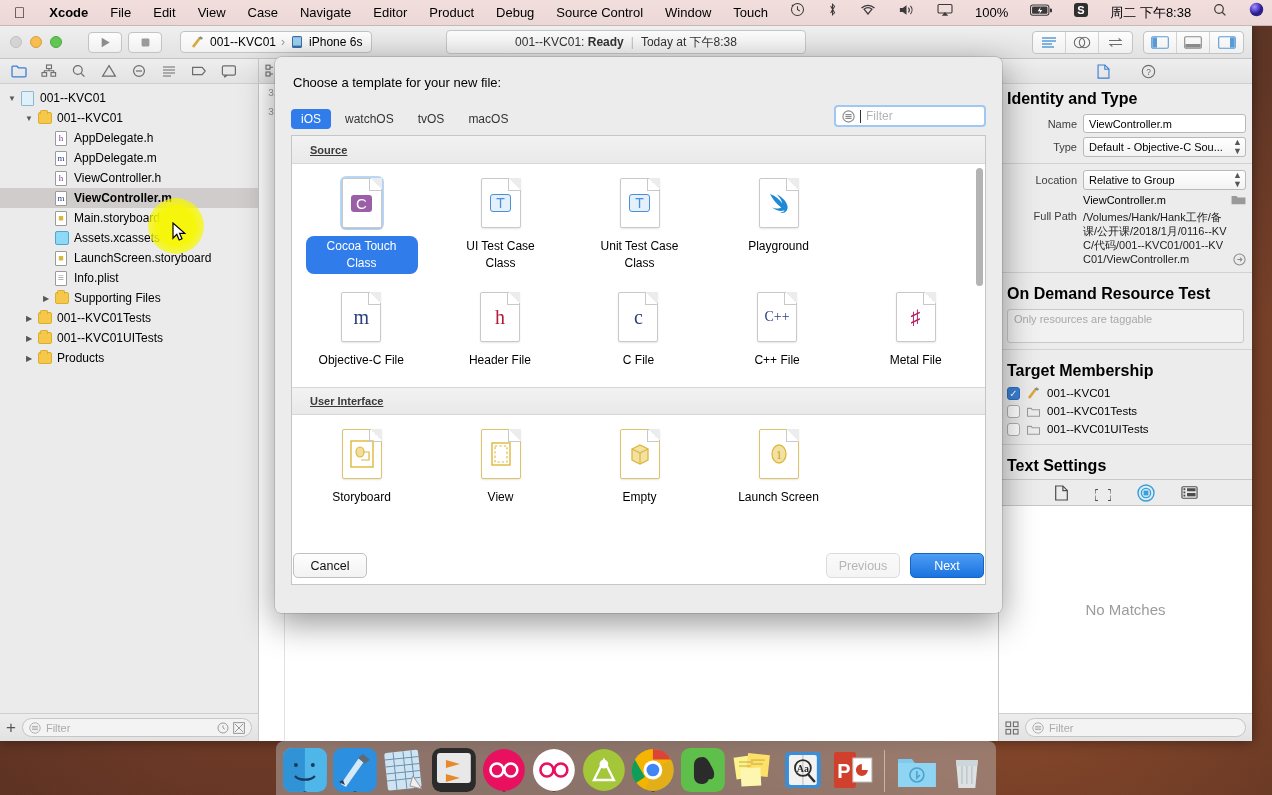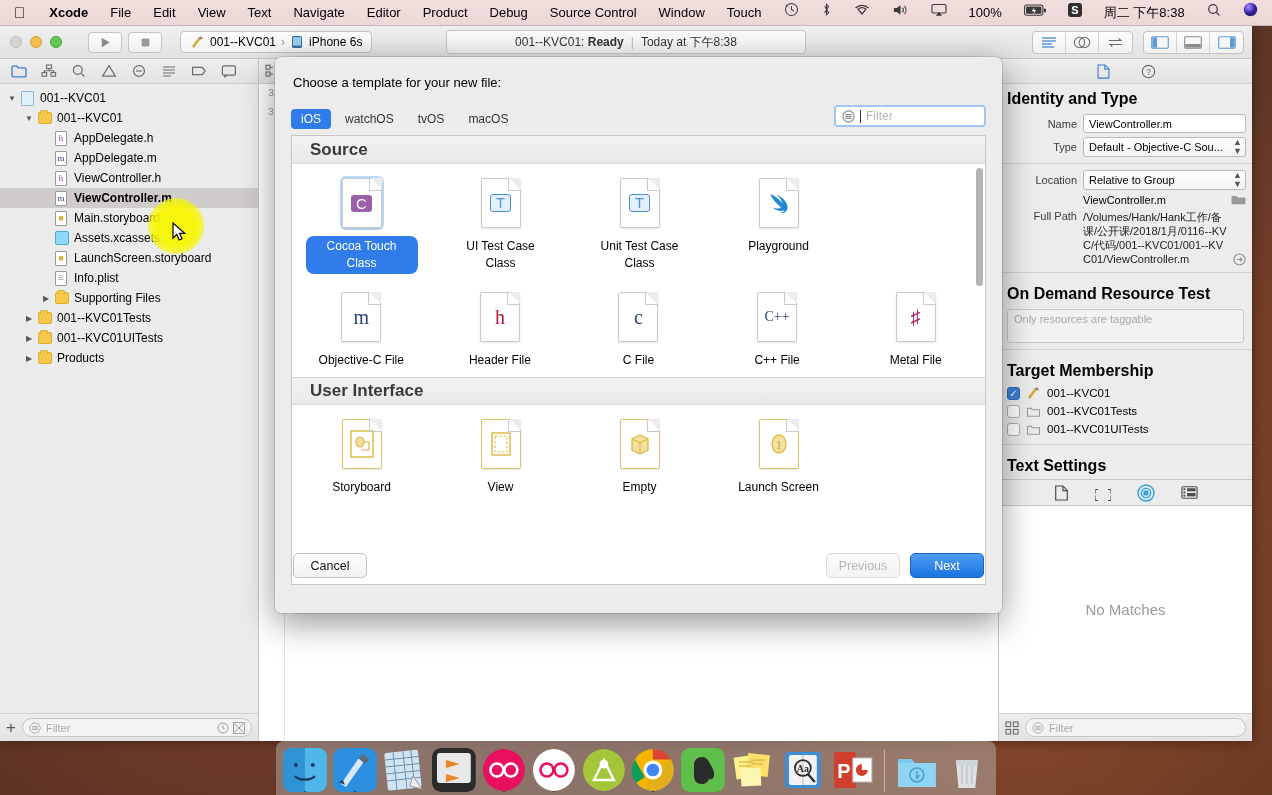--- a/index.html
+++ b/index.html
@@ -176,21 +176,21 @@
     background:#fff; border:2px solid #9fc8f5; border-radius:4px;
     display:flex; align-items:center; gap:5px; padding:0 6px; color:#b5b5b5; font-size:12px;
   }
   #tplfilter .caret{ width:1px; height:13px; background:#333; }
   #grid{
     position:absolute; left:16px; top:78px; width:695px; height:450px;
     background:#fff; border:1px solid #c6c6c6; overflow:hidden;
   }
   .grp-head{ height:28px; background:linear-gradient(180deg,#f2f2f2,#e9e9e9);
              border-bottom:1px solid #d8d8d8; display:flex; align-items:center;
-             padding-left:18px; font-weight:bold; font-size:17px; color:#3a3a3a;}
+             padding-left:18px; font-weight:bold; font-size:11px; color:#3a3a3a;text-decoration:underline;}
   .grid-row{ display:flex; padding:12px 0 6px 0; }
   .cell{ width:139px; display:flex; flex-direction:column; align-items:center; gap:6px; }
   .cell .lbl{ font-size:12px; text-align:center; line-height:17px; width:112px; padding:2px 6px;}
   .cell.sel .lbl{ background:#2f7cea; color:#fff; border-radius:8px; }
   .ficon-lg{ width:44px;height:54px; display:flex; align-items:center; justify-content:center;
              position:relative; }
   .page{
     width:40px;height:50px; background:#fff; border:1px solid #c9c9c9; border-radius:2px;
     position:relative; display:flex; align-items:center; justify-content:center;
     box-shadow:0 1px 2px rgba(0,0,0,.1);
@@ -236,21 +236,21 @@
 <body>
 
 <div id="desktop"></div>
 
 <div id="menubar">
   <div class="mi apple"></div>
   <div class="mi bold">Xcode</div>
   <div class="mi">File</div>
   <div class="mi">Edit</div>
   <div class="mi">View</div>
-  <div class="mi">Text</div>
+  <div class="mi">Case</div>
   <div class="mi">Navigate</div>
   <div class="mi">Editor</div>
   <div class="mi">Product</div>
   <div class="mi">Debug</div>
   <div class="mi">Source Control</div>
   <div class="mi">Window</div>
   <div class="mi">Touch</div>
   <div class="mb-right">
     <div class="mi">
       <svg width="15" height="15" viewBox="0 0 16 16">
@@ -834,21 +834,21 @@
         <div class="cell">
           <div class="ficon-lg">
             <div class="page">
                 <span class="glyph" style="color:#b31a5e;font-family:'Liberation Sans',sans-serif;">♯</span>
               </div>
           </div>
           <div class="lbl">Metal File</div>
         </div>
       </div>
 
-      <div class="grp-head" style="margin-top:0;border-top:1px solid #d8d8d8;text-align:center;">User Interface</div>
+      <div class="grp-head" style="margin-top:10px;border-top:1px solid #d8d8d8;text-align:center;">User Interface</div>
 
       <div class="grid-row">
         <div class="cell">
           <div class="ficon-lg">
             <div class="page" style="border-color:#ddc36a;">
               <svg width="26" height="30" viewBox="0 0 26 30">
                   <rect x="2" y="2" width="22" height="26" fill="none" stroke="#dcb83c" stroke-width="1.4"></rect>
                   <ellipse cx="11" cy="13" rx="4" ry="5" fill="#f1de9a" stroke="#dcb83c" stroke-width="1.2"></ellipse>
                   <path d="M15 13h5v8h-8" fill="none" stroke="#dcb83c" stroke-width="1.2"></path>
                 </svg>

